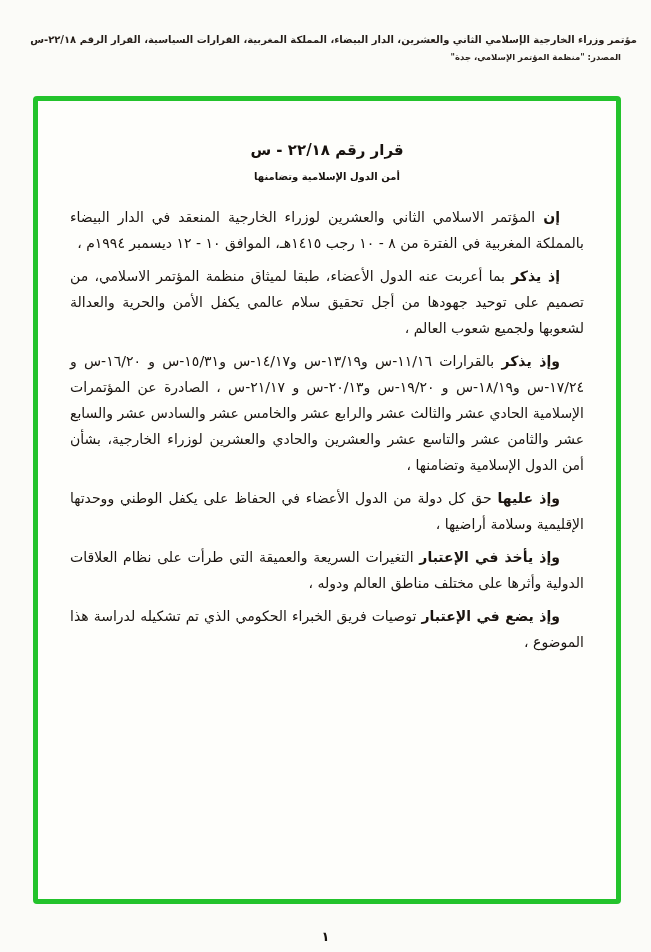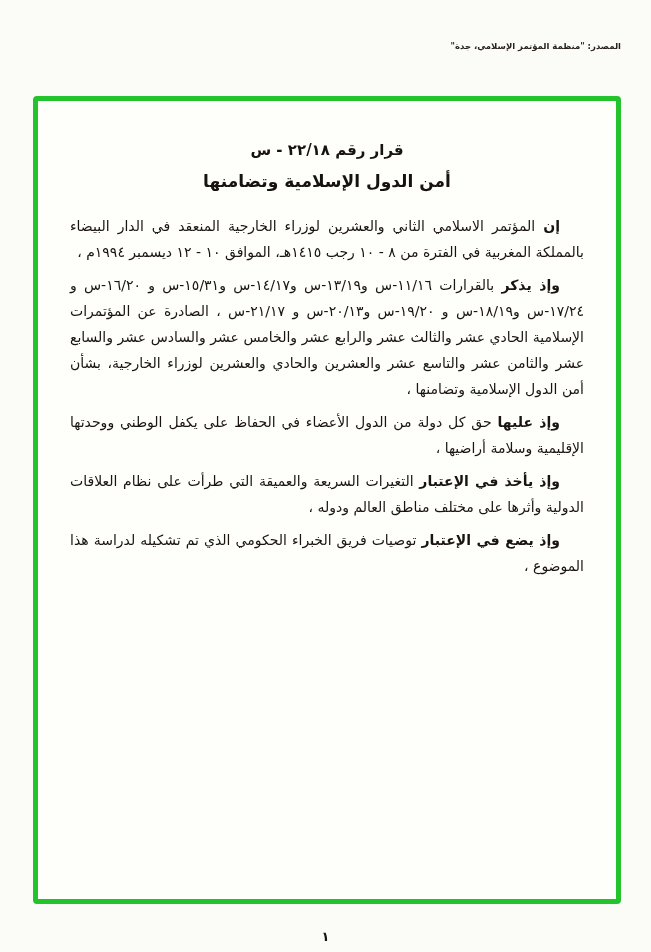--- a/index.html
+++ b/index.html
@@ -59,21 +59,21 @@
     margin: 4px 0 0 0;
     letter-spacing: 0.5px;
   }
   .title-about {
     font-size: 14.5px;
     font-weight: bold;
     margin: 17px 0 0 0;
     letter-spacing: 1px;
   }
   .title-subject {
-    font-size: 17px;
+    font-size: 10px;
     font-weight: bold;
     margin: 12px 0 0 0;
   }
 
   .body-text { margin-top: 22px; }
   .para {
     font-size: 14px;
     line-height: 26px;
     text-align: justify;
     text-indent: 24px;
@@ -90,34 +90,36 @@
     text-align: center;
     font-size: 13px;
     font-weight: bold;
     color: #17120e;
   }
 </style>
 </head>
 <body>
 
 <div class="doc-header">
+  <div class="header-line1">مؤتمر وزراء الخارجية الإسلامي الثاني والعشرين، الدار البيضاء، المملكة المغربية، القرارات السياسية، القرار الرقم ٢٢/١٨-س</div>
   <div class="header-line2">المصدر: "منظمة المؤتمر الإسلامي، جدة"</div>
 </div>
 
 <div class="highlight-frame">
 
   <div class="title-block">
     <div class="title-main">قرار رقم ٢٢/١٨ - س</div>
     <div class="title-subject">أمن الدول الإسلامية وتضامنها</div>
   </div>
 
   <div class="body-text">
 
     <p class="para"><span class="lead">إن</span><span> المؤتمر الاسلامي الثاني والعشرين لوزراء الخارجية المنعقد في الدار البيضاء بالمملكة المغربية في الفترة من ٨ - ١٠ رجب ١٤١٥هـ، الموافق ١٠ - ١٢ ديسمبر ١٩٩٤م ،</span></p>
 
+    <p class="para"><span class="lead">إذ يذكر</span><span> بما أعربت عنه الدول الأعضاء، طبقا لميثاق منظمة المؤتمر الاسلامي، من تصميم على توحيد جهودها من أجل تحقيق سلام عالمي يكفل الأمن والحرية والعدالة لشعوبها ولجميع شعوب العالم ،</span></p>
 
 
 
     <p class="para"><span class="lead">وإذ يذكر</span><span> بالقرارات ١١/١٦-س و١٣/١٩-س و١٤/١٧-س و١٥/٣١-س و ١٦/٢٠-س و ١٧/٢٤-س و١٨/١٩-س و ١٩/٢٠-س و٢٠/١٣-س و ٢١/١٧-س ، الصادرة عن المؤتمرات الإسلامية الحادي عشر والثالث عشر والرابع عشر والخامس عشر والسادس عشر والسابع عشر والثامن عشر والتاسع عشر والعشرين والحادي والعشرين لوزراء الخارجية، بشأن أمن الدول الإسلامية وتضامنها ،</span></p>
 
     <p class="para"><span class="lead">وإذ عليها</span><span> حق كل دولة من الدول الأعضاء في الحفاظ على يكفل الوطني ووحدتها الإقليمية وسلامة أراضيها ،</span></p>
 
     <p class="para"><span class="lead">وإذ يأخذ في الإعتبار</span><span> التغيرات السريعة والعميقة التي طرأت  على نظام العلاقات الدولية وأثرها على مختلف مناطق العالم ودوله ،</span></p>
 
     <p class="para"><span class="lead">وإذ يضع في الإعتبار</span><span> توصيات فريق الخبراء الحكومي الذي تم تشكيله لدراسة هذا الموضوع ،</span></p>

